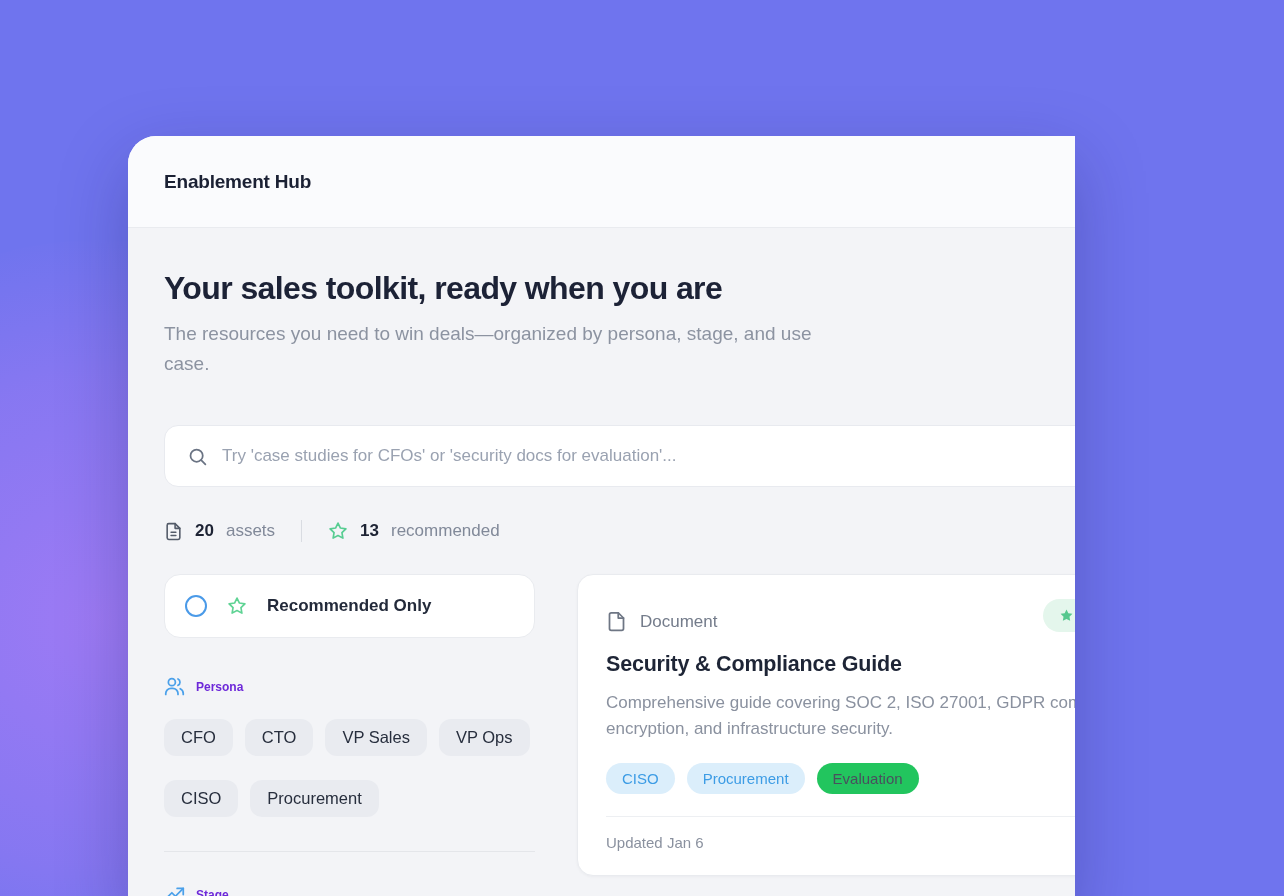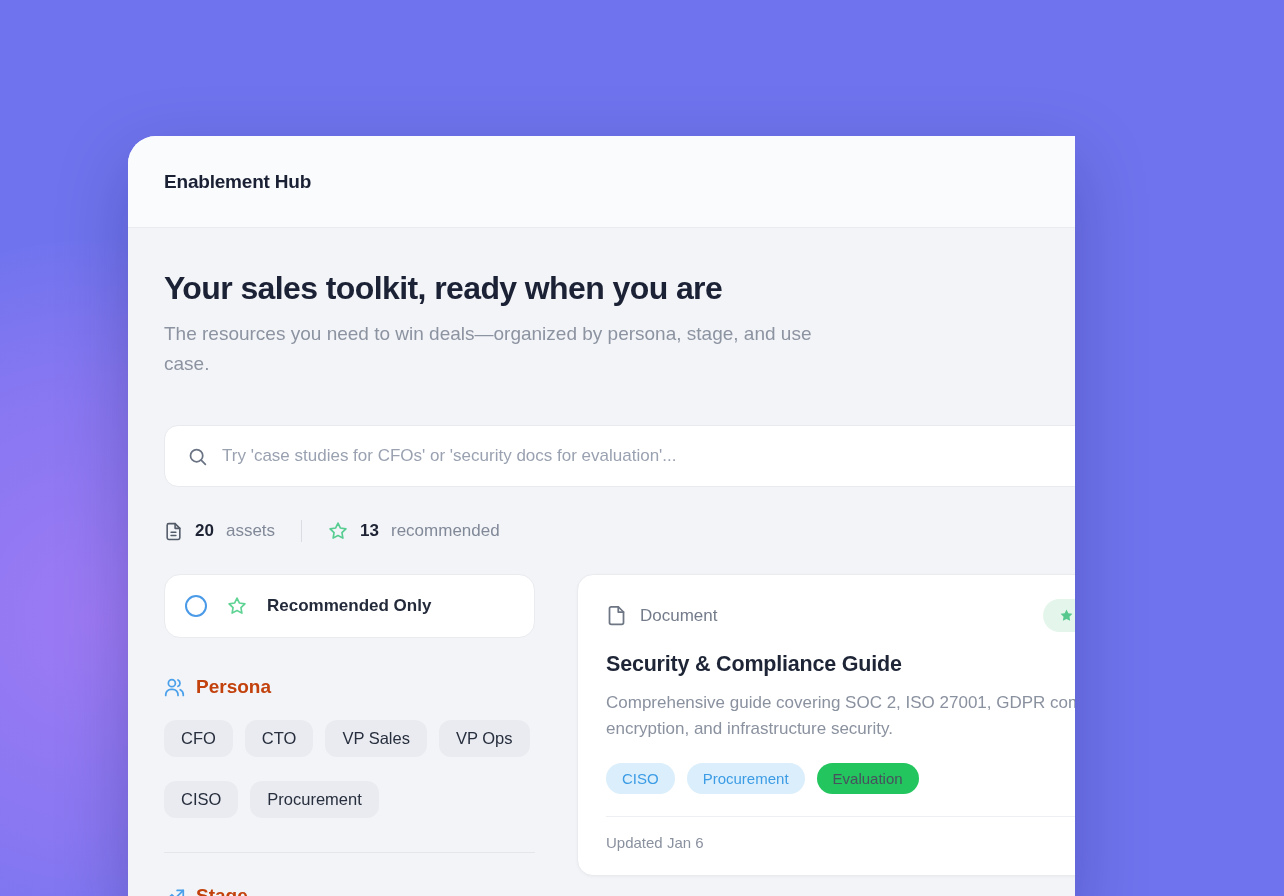--- a/index.html
+++ b/index.html
@@ -75,38 +75,38 @@
   }
   .radio-circle {
     width: 22px; height: 22px; border-radius: 50%;
     border: 2px solid #4a9ae8; flex: 0 0 auto;
   }
   .rec-label { font-size: 17px; font-weight: 600; color: #232a3a; }
 
   .filter-section-header {
     display: flex; align-items: center; gap: 11px; margin-top: 38px;
   }
-  .filter-section-label { font-size: 19px; font-weight: 700; color: #c2410c; }
+  .filter-section-label { font-size: 12px; font-weight: 700; color: #6d28d9; }
   .chip-row { margin-top: 22px; display: flex; flex-wrap: wrap; gap: 24px 12px; }
   .chip {
     background: #e9ebf0; border-radius: 12px; padding: 9px 17px;
     font-size: 16.5px; color: #272e3d; font-weight: 500; cursor: pointer;
     white-space: nowrap;
   }
   .sidebar-divider { margin-top: 34px; height: 1px; background: #e4e6ea; }
 
   
   .card {
     width: 658px; flex: 0 0 auto; background: #ffffff;
     border: 1px solid #e9ebef; border-radius: 16px;
     padding: 24px 28px 24px 28px; cursor: pointer;
     box-shadow: 0 1px 3px rgba(25,30,60,0.04);
   }
   .card + .card { margin-left: 23px; }
-  .card-top { display: flex; align-items: center; justify-content: space-between; }
+  .card-top { display: flex; align-items: flex-end; justify-content: space-between; }
   .card-type { display: flex; align-items: center; gap: 13px; color: #747c8b; font-size: 17px; }
   .badge {
     display: flex; align-items: center; gap: 8px;
     background: #e4f6ec; color: #55c88e; border-radius: 999px;
     padding: 8px 16px; font-size: 15px; font-weight: 600;
   }
   .card-title { margin-top: 20px; font-size: 21.5px; font-weight: 700; color: #1e2536; letter-spacing: -0.2px; }
   .card-desc { margin-top: 13px; font-size: 17px; line-height: 1.55; color: #8a919f; max-width: 578px; }
   .tag-row { margin-top: 20px; display: flex; gap: 12px; }
   .tag { border-radius: 999px; padding: 7px 16px; font-size: 15px; font-weight: 500; white-space: nowrap; }

